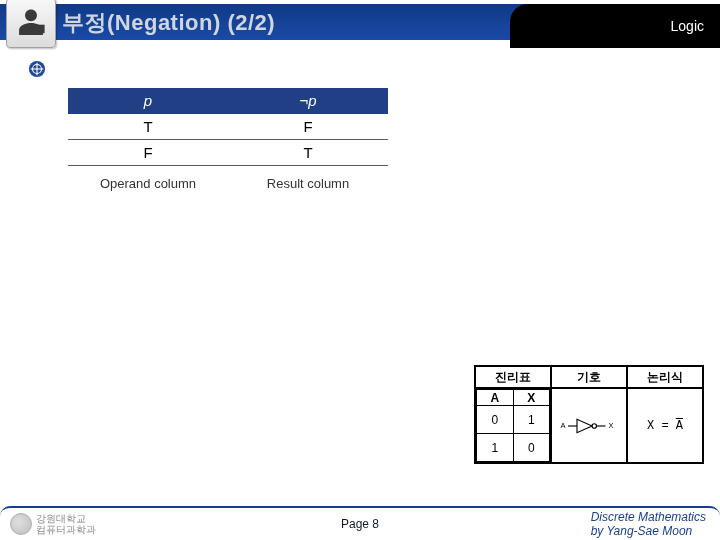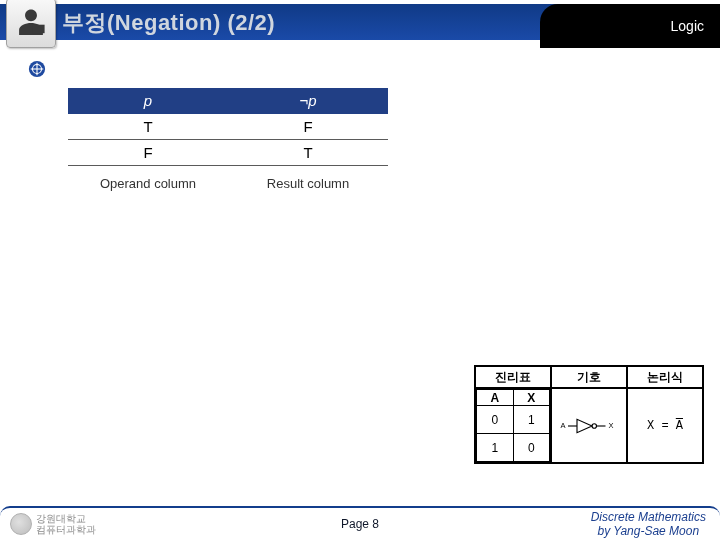--- a/index.html
+++ b/index.html
@@ -43,21 +43,21 @@
     border-radius: 4px;
     display: flex;
     align-items: center;
     justify-content: center;
     box-shadow: 1px 1px 2px rgba(0,0,0,0.25);
   }
   .logo-box svg { width: 34px; height: 34px; }
   .badge-right {
     position: absolute;
     right: 0; top: 4px;
-    width: 180px; height: 44px;
+    width: 210px; height: 44px;
     background: #000000;
     color: #ffffff;
     display: flex;
     align-items: center;
     justify-content: flex-end;
     padding-right: 16px;
     font-size: 14px;
     border-top-left-radius: 18px;
   }
   .content {
@@ -154,21 +154,21 @@
     position: absolute;
     left: 50%;
     transform: translateX(-50%);
     font-size: 12px;
     color: #0f172a;
     text-align: right;
   }
   .footer-right {
     position: absolute;
     right: 14px;
-    text-align: center;
+    text-align: left;
     font-size: 12px;
     font-style: italic;
     line-height: 1.2;
     color: #1b3f8f;
   }
 </style>
 </head>
 <body>
 
 <div class="title-bar">

